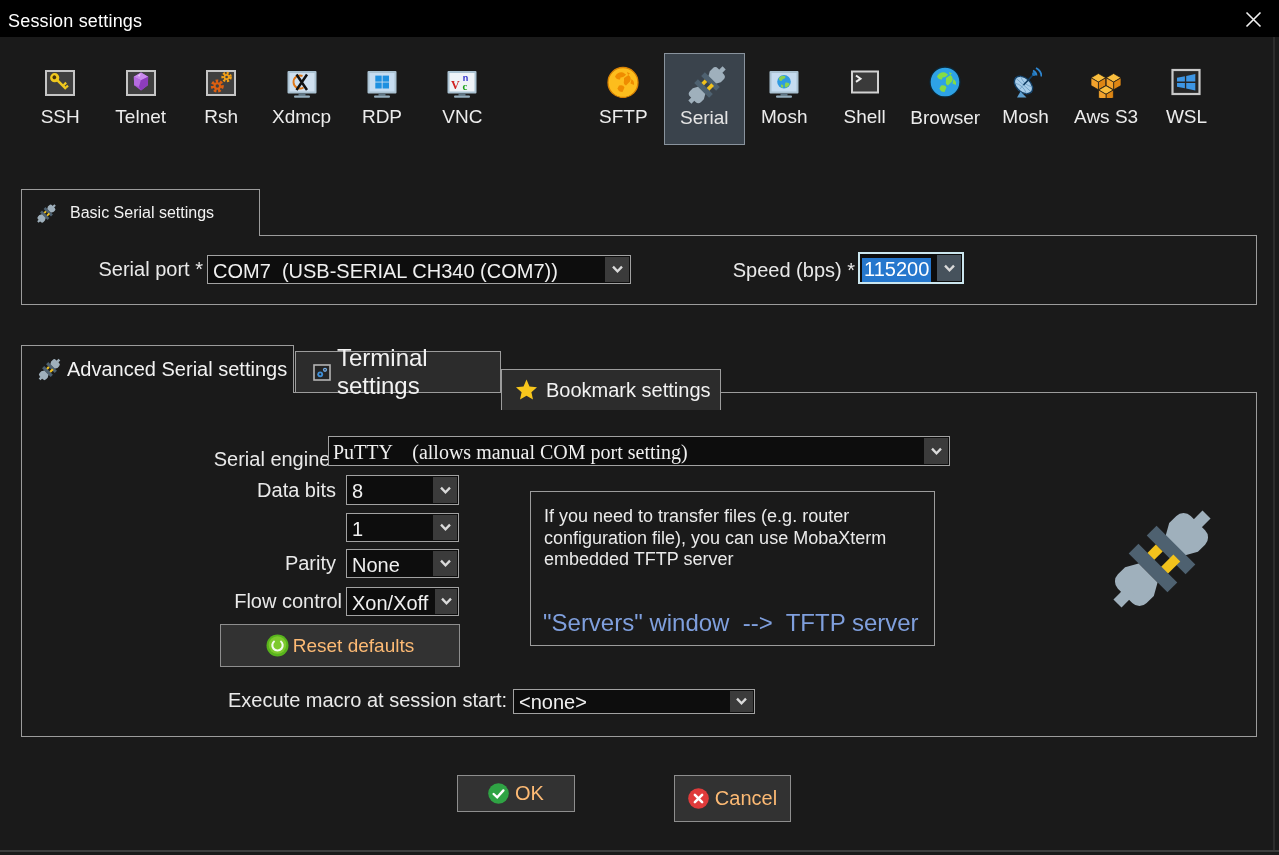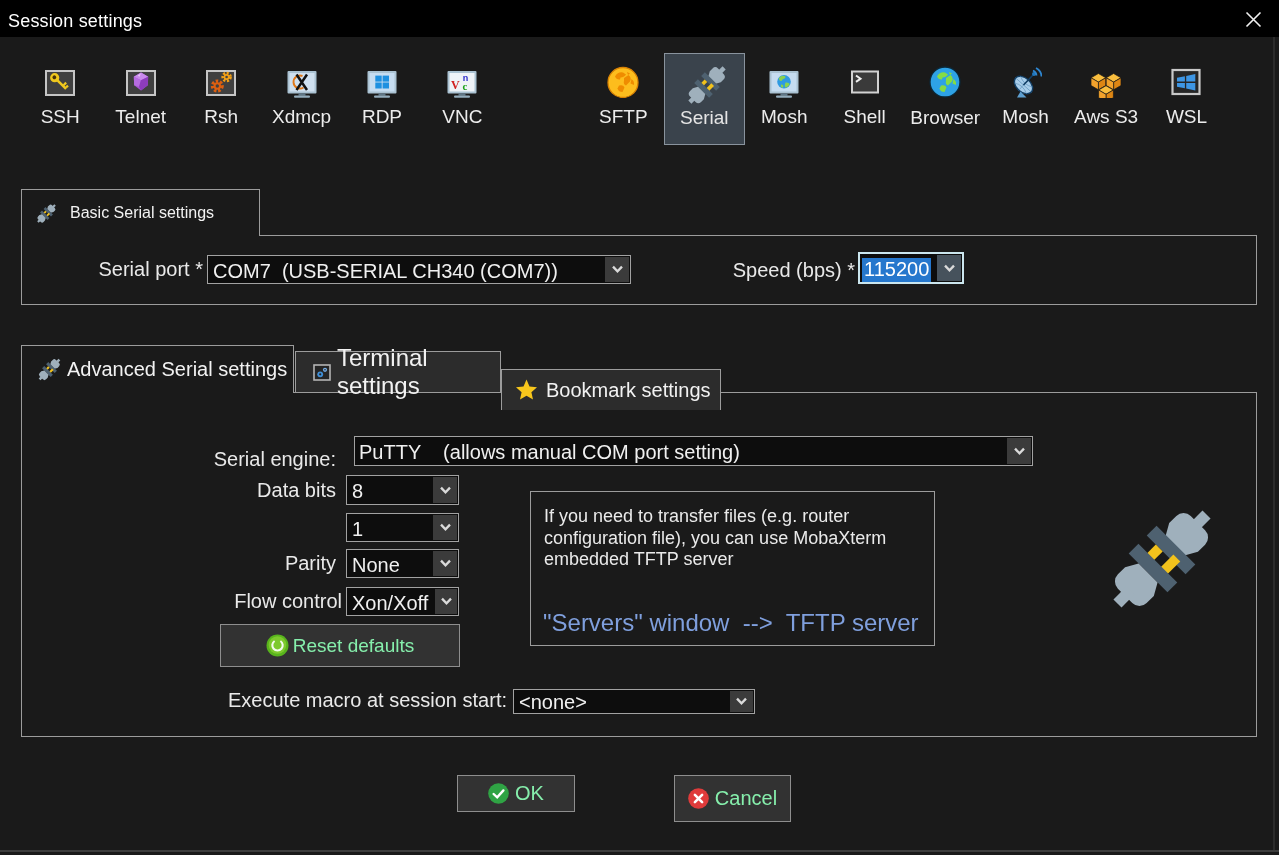--- a/index.html
+++ b/index.html
@@ -15,21 +15,21 @@
   .gborder{border:1px solid #9c9c9c;box-sizing:border-box;}
   .tabbox{background:#1a1a1a;z-index:3;border-bottom:none!important;display:flex;align-items:center;}
   .itab{background:#2c2c2c;z-index:1;border-bottom:none!important;display:flex;align-items:center;}
   .tabtxt{color:#f2f2f2;}
   .cb{background:#0d0d0d;border:1px solid #a2a2a2;box-sizing:border-box;}
   .cbtxt{position:absolute;left:5px;color:#f0f0f0;font-size:20px;white-space:pre;}
   .dd{position:absolute;right:1px;top:1px;bottom:1px;width:24px;background:#3b3b3b;
       display:flex;align-items:center;justify-content:center;}
   .flabel{color:#e9e9e9;font-size:20px;text-align:right;line-height:22.4px;white-space:pre;}
   .btn{background:#323232;border:1px solid #8e8e8e;box-sizing:border-box;
-       display:flex;align-items:center;justify-content:center;color:#86efac;}
+       display:flex;align-items:center;justify-content:center;color:#fdba74;}
 </style>
 </head>
 <body>
 <div id="win">
   <div class="abs" id="titlebar"></div>
   <div class="abs" id="title">Session settings</div>
   <svg class="abs" style="left:1245px;top:11px" width="17" height="17" viewBox="0 0 17 17">
     <path d="M1.5 1.5 L15.5 15.5 M15.5 1.5 L1.5 15.5" stroke="#f0f0f0" stroke-width="1.6"></path>
   </svg>
 
@@ -275,21 +275,21 @@
             <rect x="18.5" y="34.9" width="27" height="6.8" fill="#4e6170"></rect>
             <path d="M25.4,41.7 h13.2 l3.4,6 v5 a5,5 0 0 1 -5,5 h-10 a5,5 0 0 1 -5,-5 v-5 z" fill="#9fb0bc"></path>
             <rect x="29.2" y="54" width="5.6" height="9" fill="#9fb0bc"></rect>
           </g>
         </svg>
       </span>
     <span class="tabtxt" style="margin-left:3px;font-size:20px;">Advanced Serial settings</span>
   </div>
 
   <div class="abs flabel" style="left:100px;top:440px;width:236px;margin-top:8px;">Serial engine:</div>
-  <div class="abs cb" style="left:354px;top:436px;width:679px;height:30px;">
+  <div class="abs cb" style="left:328px;top:436px;width:622px;height:30px;font-family:Liberation Serif, serif;">
     <span class="cbtxt" style="top:4px;left:4px;">PuTTY    (allows manual COM port setting)</span>
     <div class="dd">
         <svg width="13" height="11" viewBox="0 0 13 11">
           <path d="M2 2.6 L6.5 7.4 L11 2.6" stroke="#dadada" stroke-width="2.3" fill="none"></path>
         </svg>
       </div>
   </div>
   <div class="abs flabel" style="left:100px;top:479px;width:236px;">Data bits</div>
   <div class="abs cb" style="left:346px;top:475px;width:113px;height:30px;">
     <span class="cbtxt" style="top:4px;">8</span>

